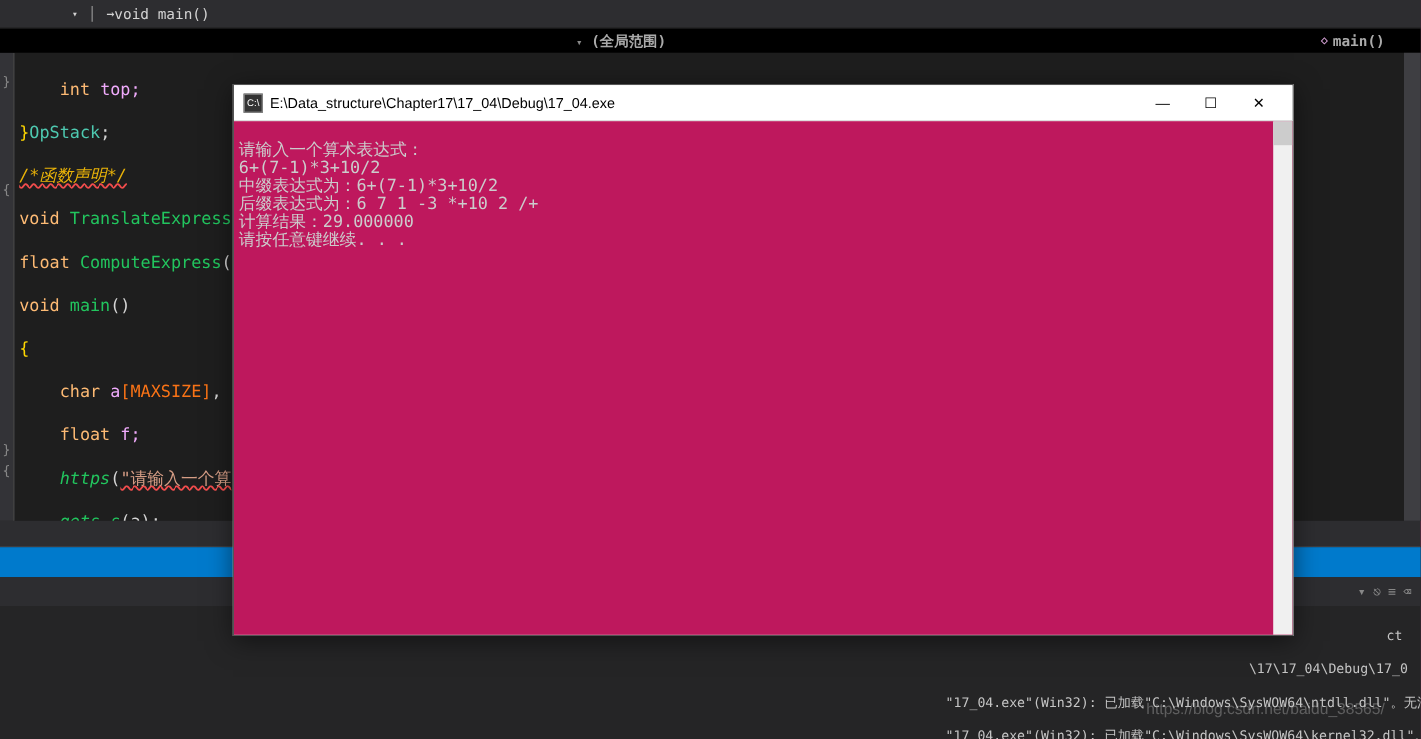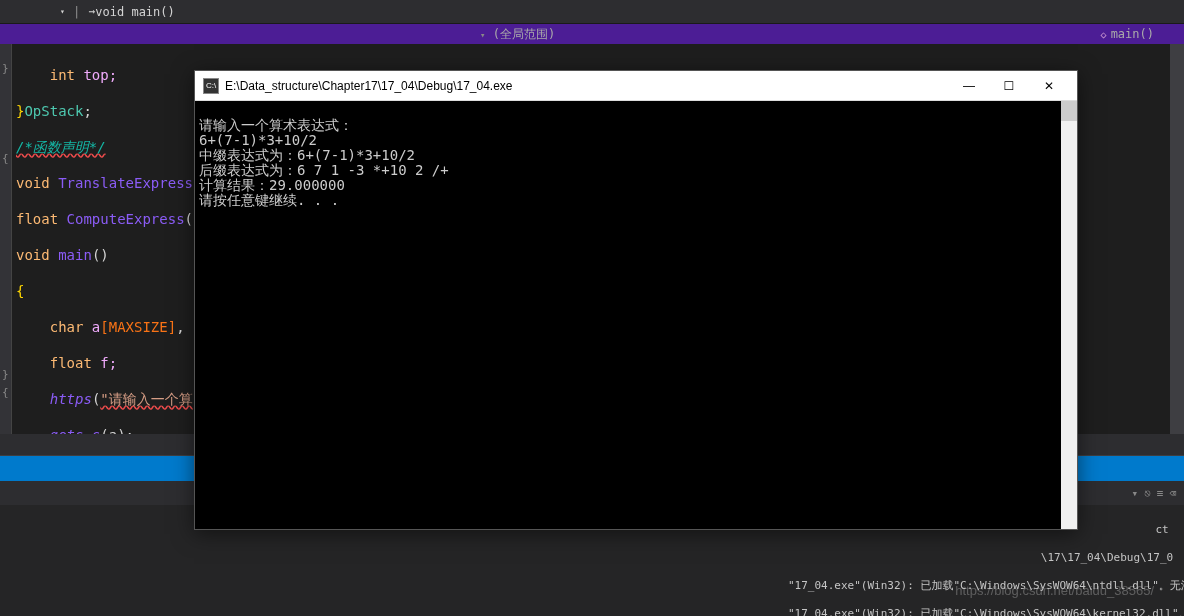--- a/index.html
+++ b/index.html
@@ -19,26 +19,27 @@
       border-bottom: 1px solid #1a1a1a;
       display: flex;
       align-items: center;
       padding-left: 60px;
     }
     .top-bar .arrow { color: #888; margin: 0 8px; }
     .top-bar .arrow-icon { color: #d4d4d4; font-size: 11px; }
     .top-bar .main-txt { color: #d4d4d4; font-size: 12px; }
     .breadcrumb {
       height: 20px;
-      background: #4c1d95;
+      background: #000000;
       display: flex;
       align-items: center;
       font-size: 12px;
       color: #aaa;
       position: relative;
+      font-weight: bold;
     }
     .breadcrumb .dropdown-left { position: absolute; left: 480px; }
     .breadcrumb .dropdown-right { position: absolute; right: 30px; display: flex; align-items: center; gap: 4px; }
     .breadcrumb .chev { font-size: 9px; color: #888; }
     .editor-area {
       display: flex;
       height: 390px;
       background: #1e1e1e;
     }
     .gutter {
@@ -61,23 +62,23 @@
       line-height: 18px;
       font-size: 14px;
       white-space: pre;
       flex: 1;
       overflow: hidden;
     }
     .code-line { padding-left: 4px; }
     .type { color: #fdba74; }
     .ident { color: #f0abfc; }
     .struct { color: #4ec9b0; }
-    .comment { color: #14b8a6; font-style: italic; }
+    .comment { color: #eab308; font-style: italic; }
     .str { color: #d69d85; }
-    .func { color: #8b5cf6; }
+    .func { color: #22c55e; }
     .paren { color: #d4d4d4; }
     .red-under { text-decoration: underline wavy #f14c4c; }
     .yellow-brace { color: #ffd700; }
     .cyan-brace { color: #f97316; }
     .console-window {
       position: absolute;
       left: 194px;
       top: 70px;
       width: 884px;
       height: 460px;
@@ -121,21 +122,21 @@
       height: 28px;
       display: flex;
       align-items: center;
       justify-content: center;
       color: #000;
       font-size: 12px;
       cursor: pointer;
     }
     .console-body {
       flex: 1;
-      background: #000000;
+      background: #be185d;
       color: #ccc;
       font-family: "NSimSun", "SimSun", Consolas, monospace;
       font-size: 14px;
       padding: 2px 4px;
       line-height: 15px;
       white-space: pre;
       overflow: hidden;
       position: relative;
     }
     .console-scrollbar {

